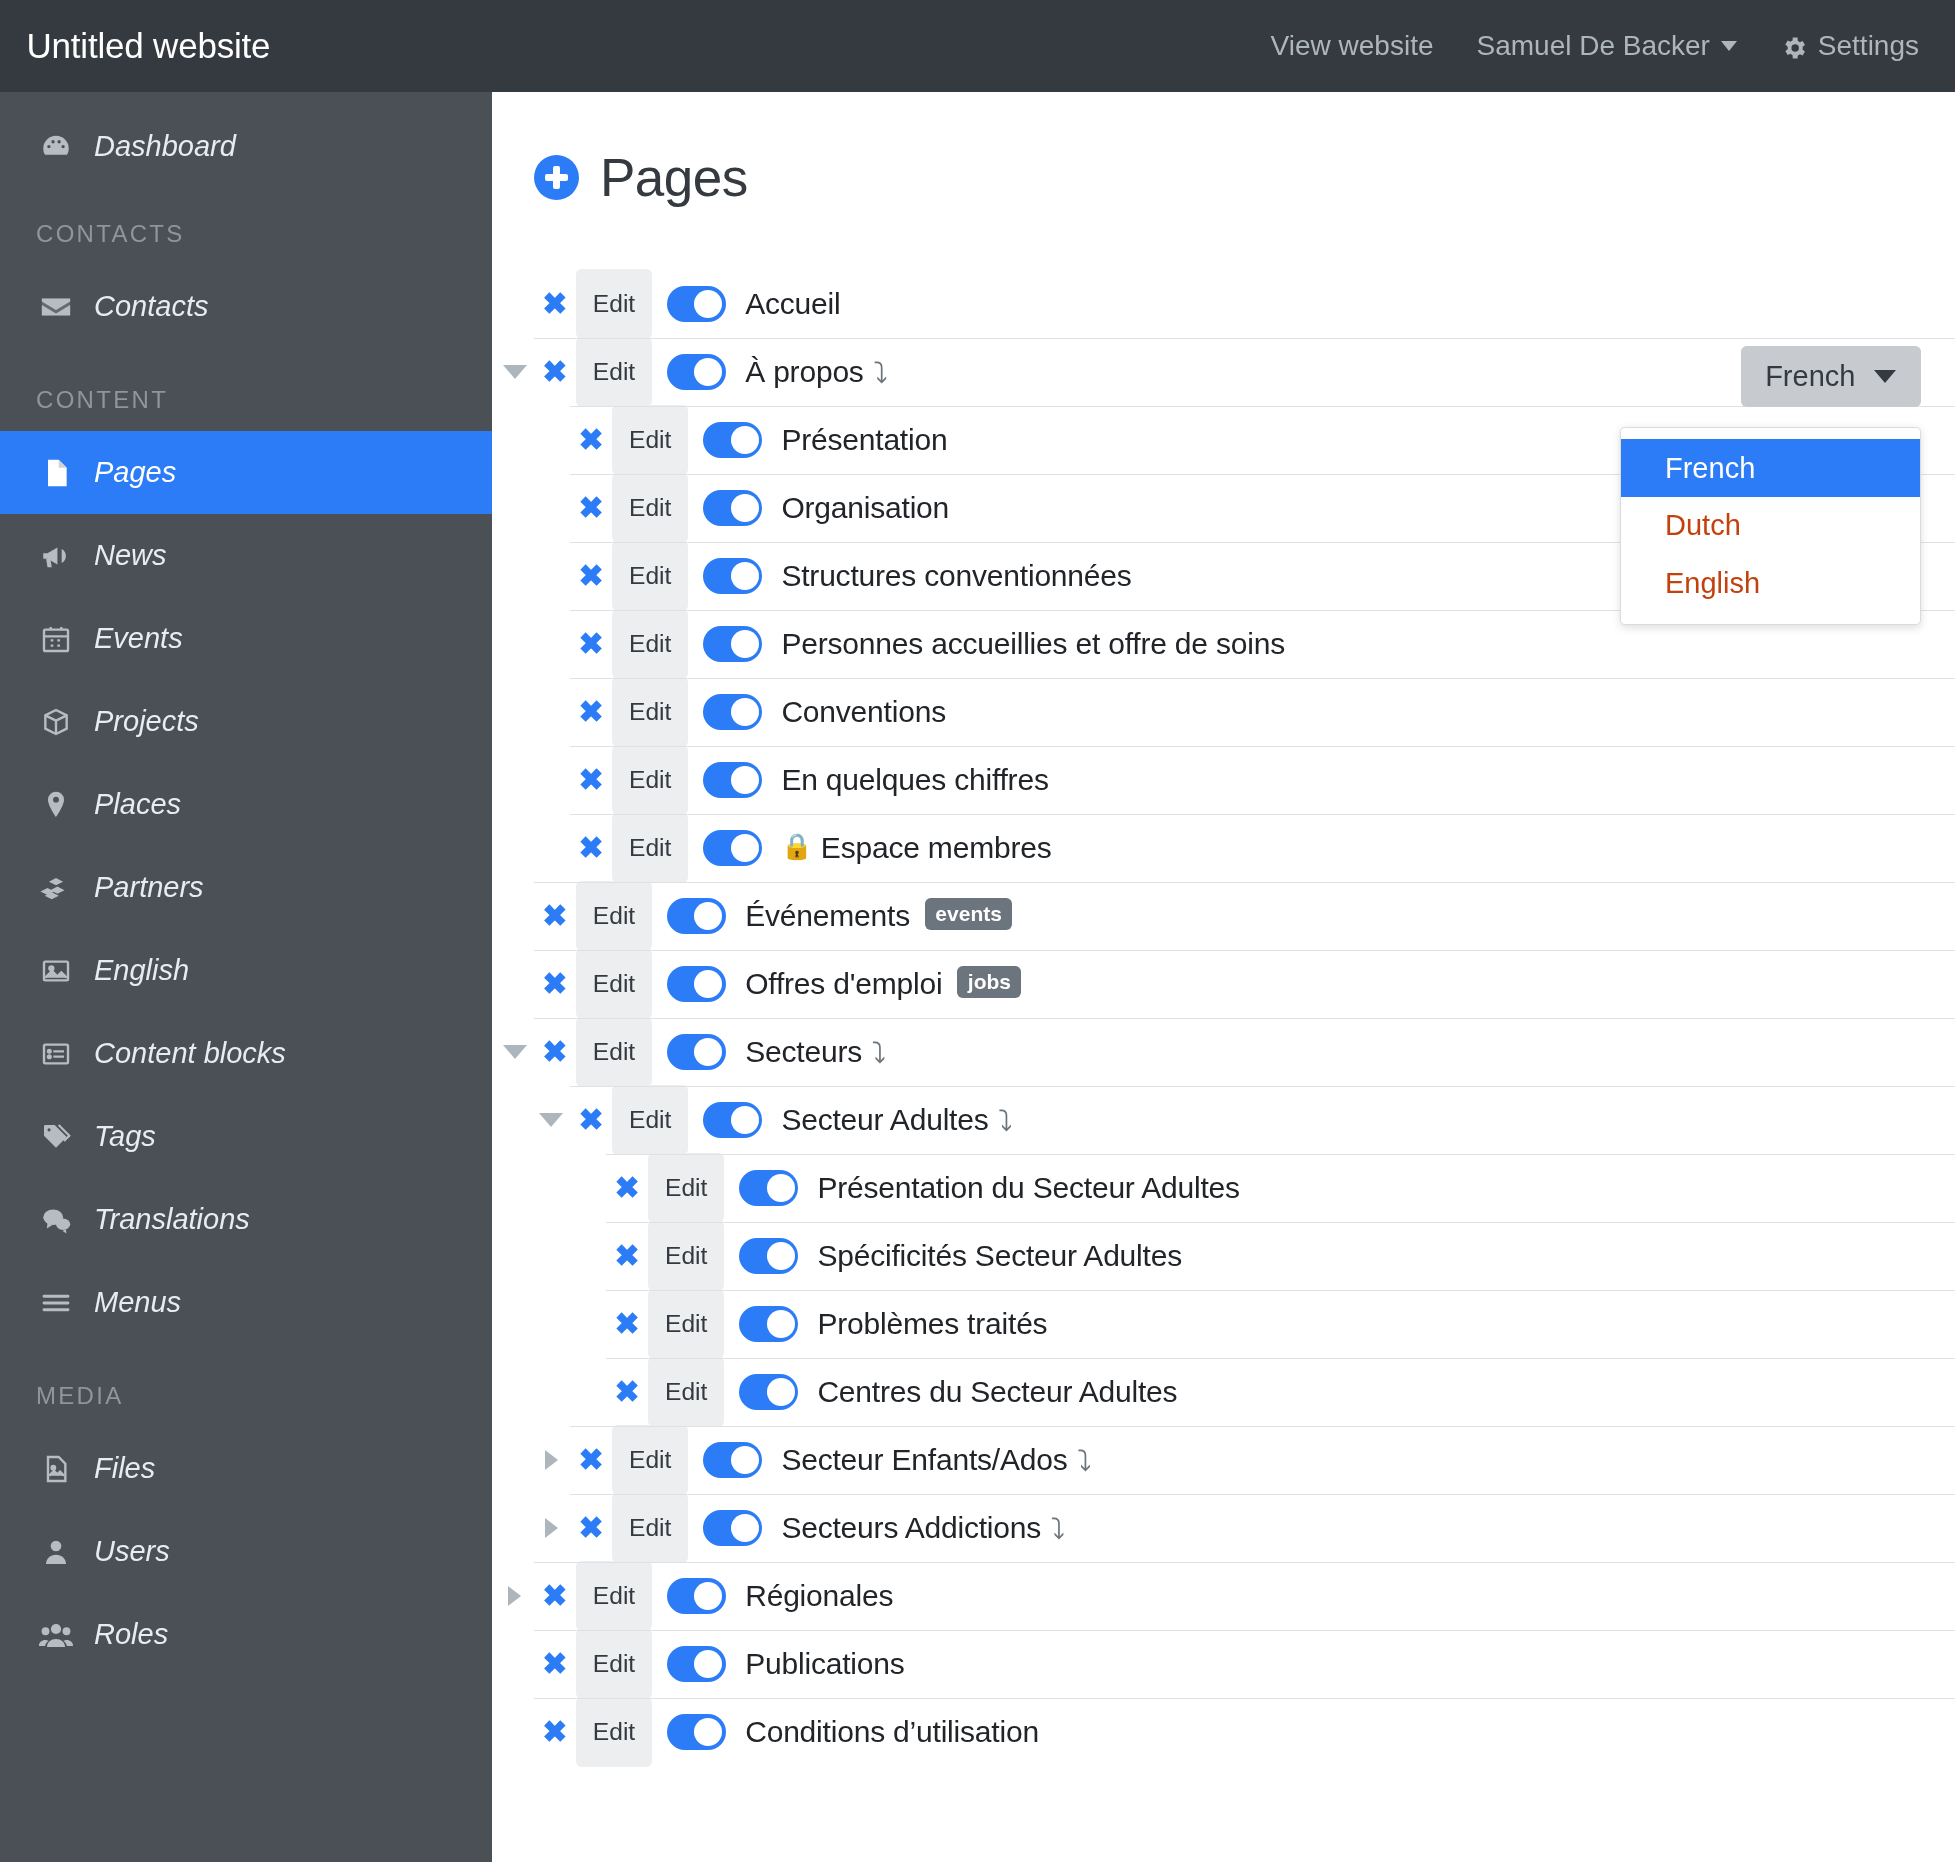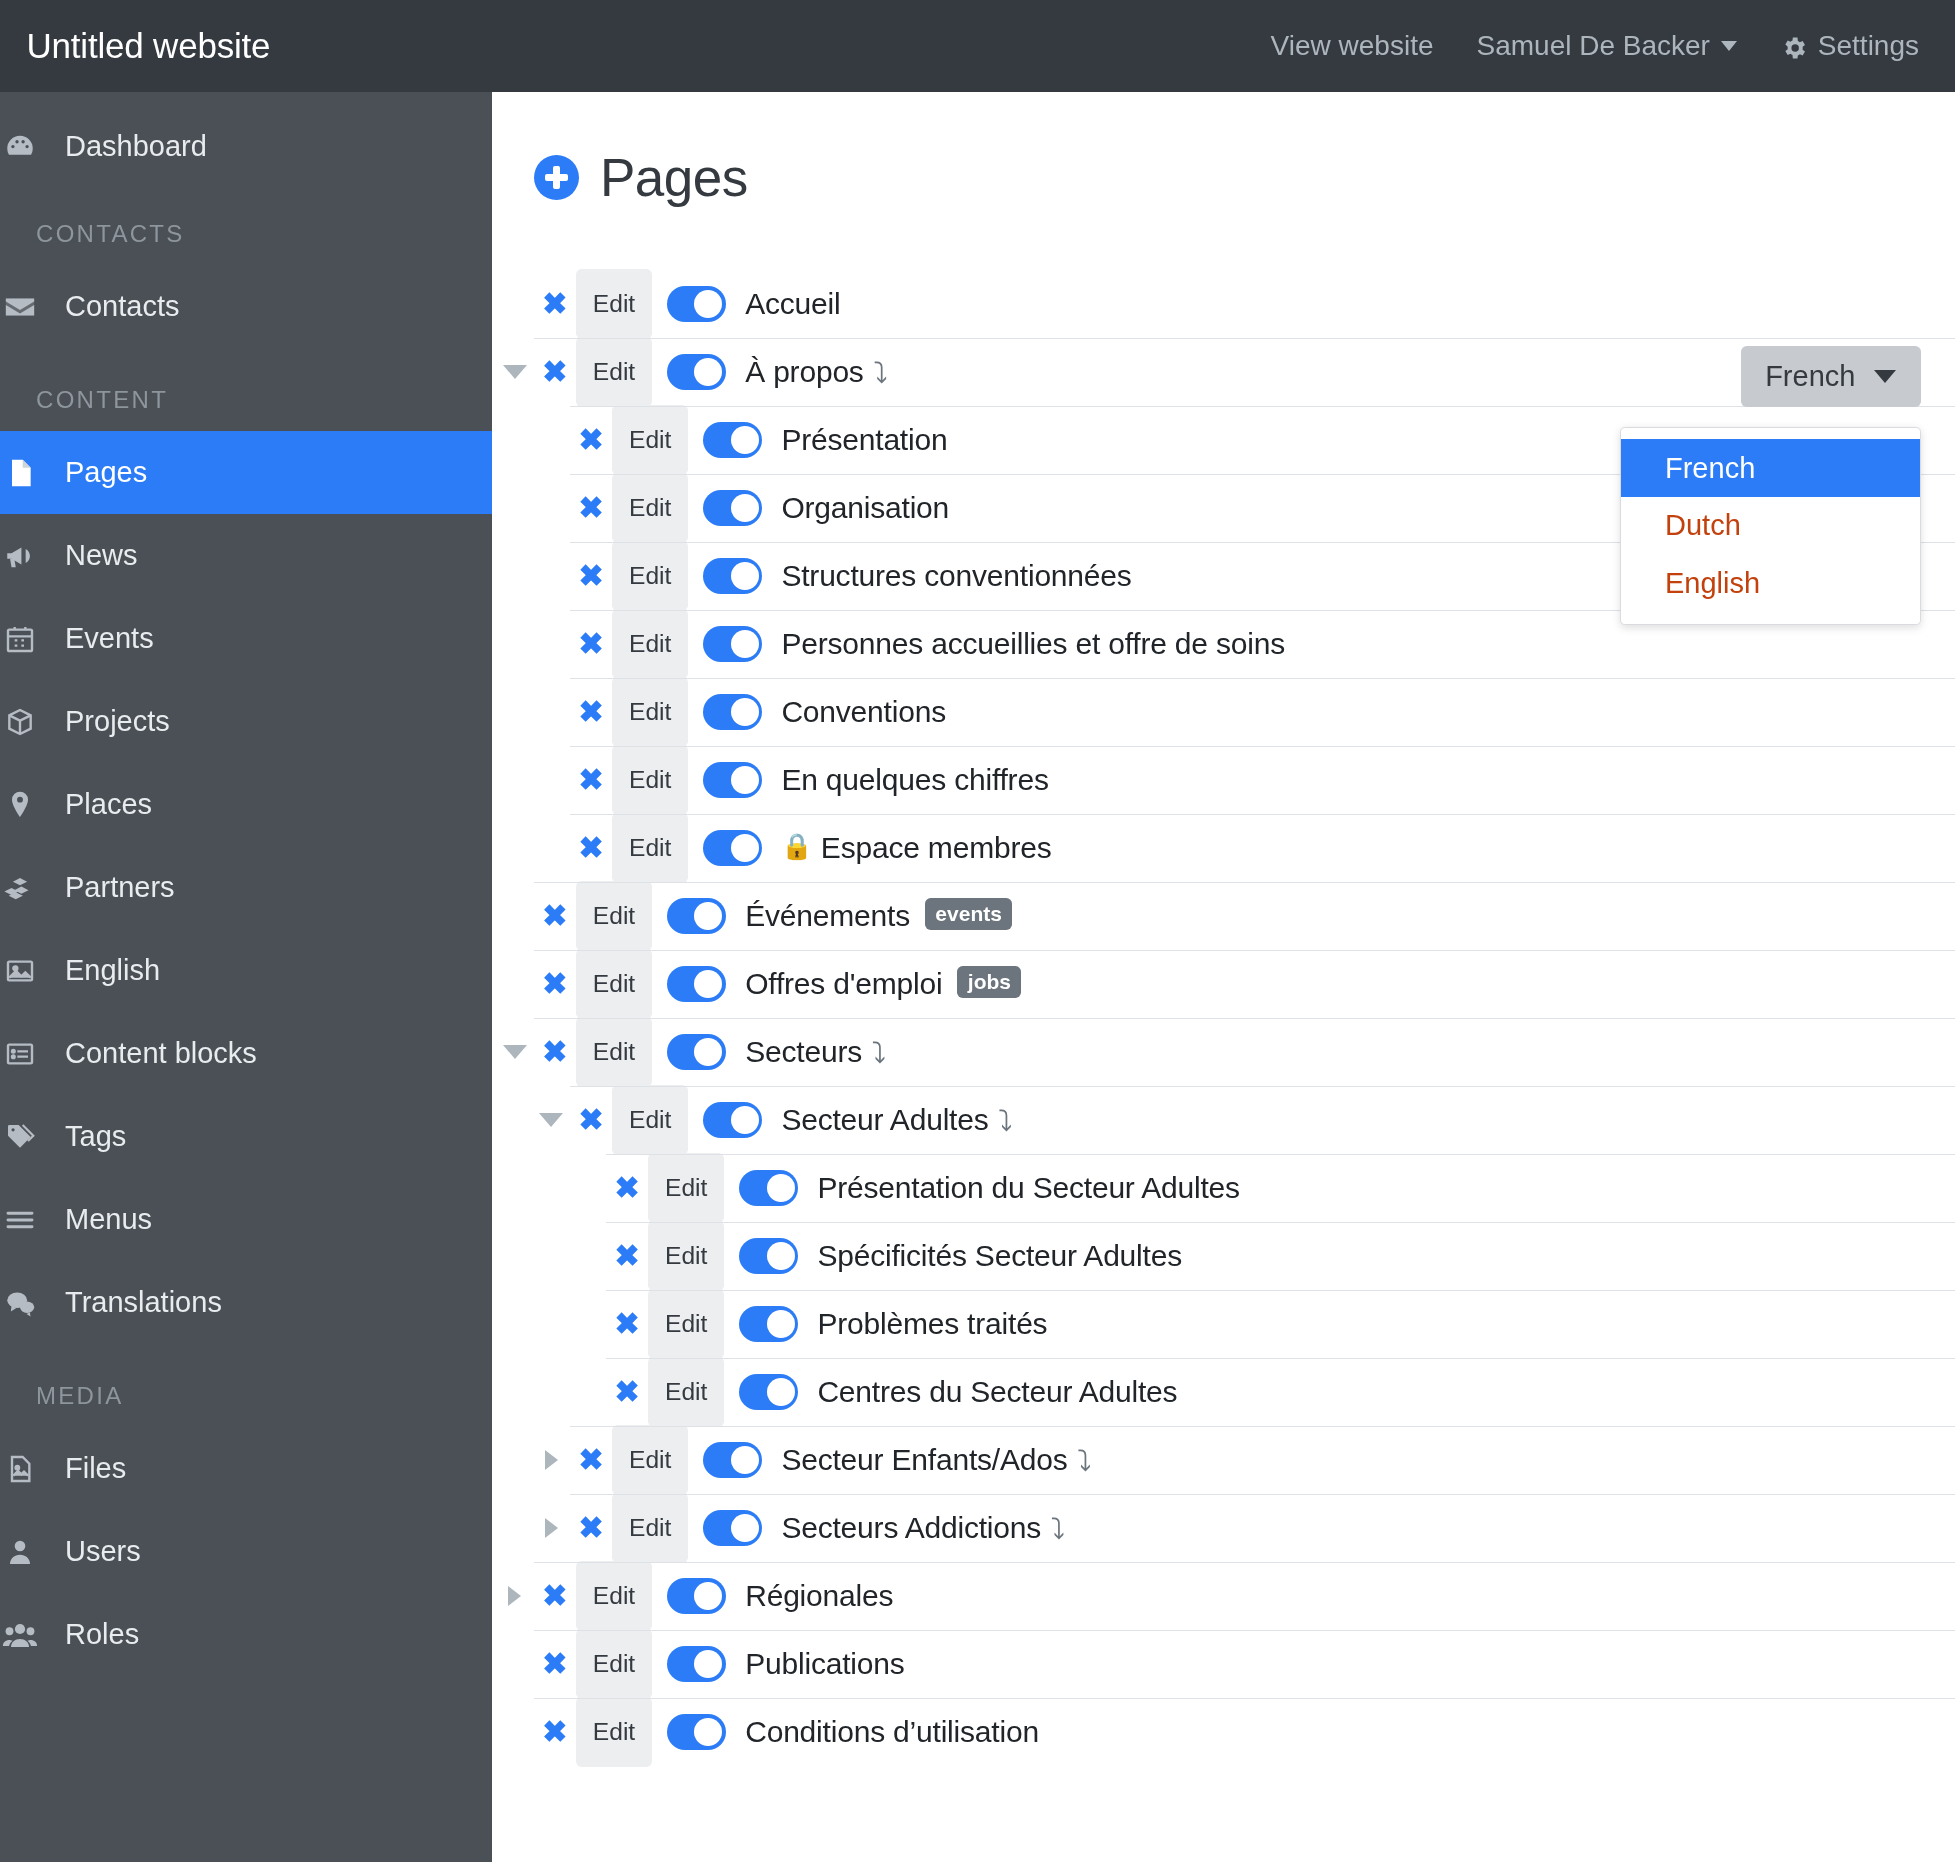--- a/index.html
+++ b/index.html
@@ -65,24 +65,26 @@
     width: 492px;
     min-width: 492px;
     background: #4a5056;
     overflow: hidden;
     padding-top: 13.2px;
   }
   .nav-item {
     display: flex;
     align-items: center;
     height: 83px;
+    padding-left: 36px;
     color: #e9ecef;
     font-size: 29px;
-    gap: 25px;
+    gap: 18px;
     cursor: pointer;
+    font-style: italic;
   }
   .nav-item.active { background: #2b7cf6; color: #fff; }
   .nav-icon {
     width: 40px; min-width: 40px; height: 32px;
     display: flex; align-items: center; justify-content: center;
     color: #b6bcc3;
   }
   .nav-item.active .nav-icon { color: #ffffff; }
   .nav-icon svg { display: block; }
   .nav-section {
@@ -427,37 +429,37 @@
         <svg viewBox="0 0 24 24" width="32" height="32" fill="currentColor">
             <path d="M11 3H4a1 1 0 0 0-1 1v7l9 9 8-8-9-9zM6.8 7.8a1.2 1.2 0 1 1 0-2.4 1.2 1.2 0 0 1 0 2.4z"></path>
             <path d="M14 3l8 8-4 4" fill="none" stroke="currentColor" stroke-width="1.6"></path>
           </svg>
       </span>
       <span>Tags</span>
     </div>
 
     <div class="nav-item">
       <span class="nav-icon">
-        <svg viewBox="0 0 24 24" width="32" height="32" stroke="currentColor" stroke-width="2.2" stroke-linecap="round">
-            <path d="M3 7h18M3 12h18M3 17h18"></path>
-          </svg>
-      </span>
-      <span>Menus</span>
-    </div>
-
-    <div class="nav-item">
-      <span class="nav-icon">
         <svg viewBox="0 0 24 24" width="34" height="34" fill="currentColor">
             <ellipse cx="10" cy="10" rx="7" ry="5.5"></ellipse>
             <path d="M6 14l-.5 4 4-2.5z"></path>
             <ellipse cx="17" cy="15" rx="5" ry="4"></ellipse>
             <path d="M19 18.5l.4 3-2.8-1.8z"></path>
           </svg>
       </span>
       <span>Translations</span>
+    </div>
+
+    <div class="nav-item">
+      <span class="nav-icon">
+        <svg viewBox="0 0 24 24" width="32" height="32" stroke="currentColor" stroke-width="2.2" stroke-linecap="round">
+            <path d="M3 7h18M3 12h18M3 17h18"></path>
+          </svg>
+      </span>
+      <span>Menus</span>
     </div>
 
     <div class="nav-section">MEDIA</div>
     <div class="nav-item">
       <span class="nav-icon">
         <svg viewBox="0 0 24 24" width="32" height="32" fill="none" stroke="currentColor" stroke-width="1.8">
             <path d="M6 3h8l5 5v13H6z"></path>
             <circle cx="10" cy="11" r="1.3" fill="currentColor"></circle>
             <path d="M7 17l3.5-3.5 2.5 2.5 2-2 3 3" fill="currentColor" stroke="currentColor"></path>
           </svg>

